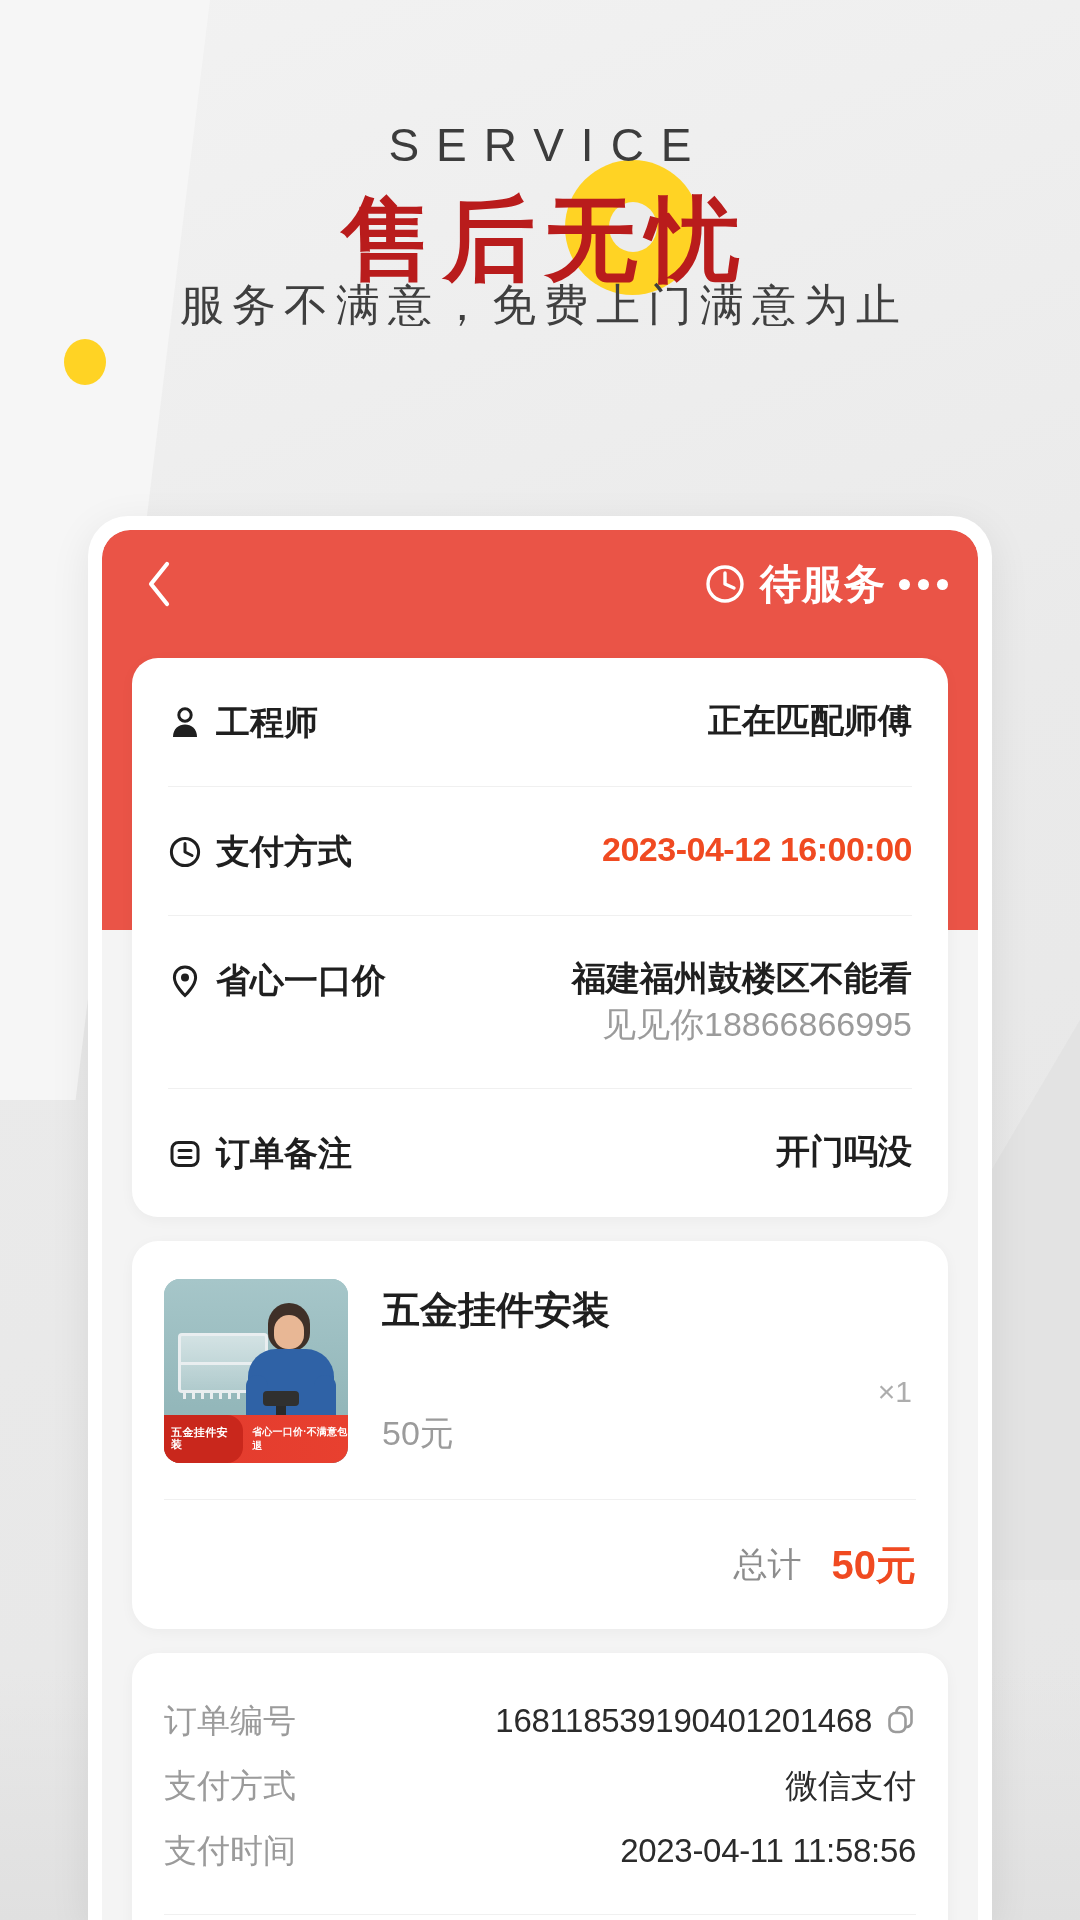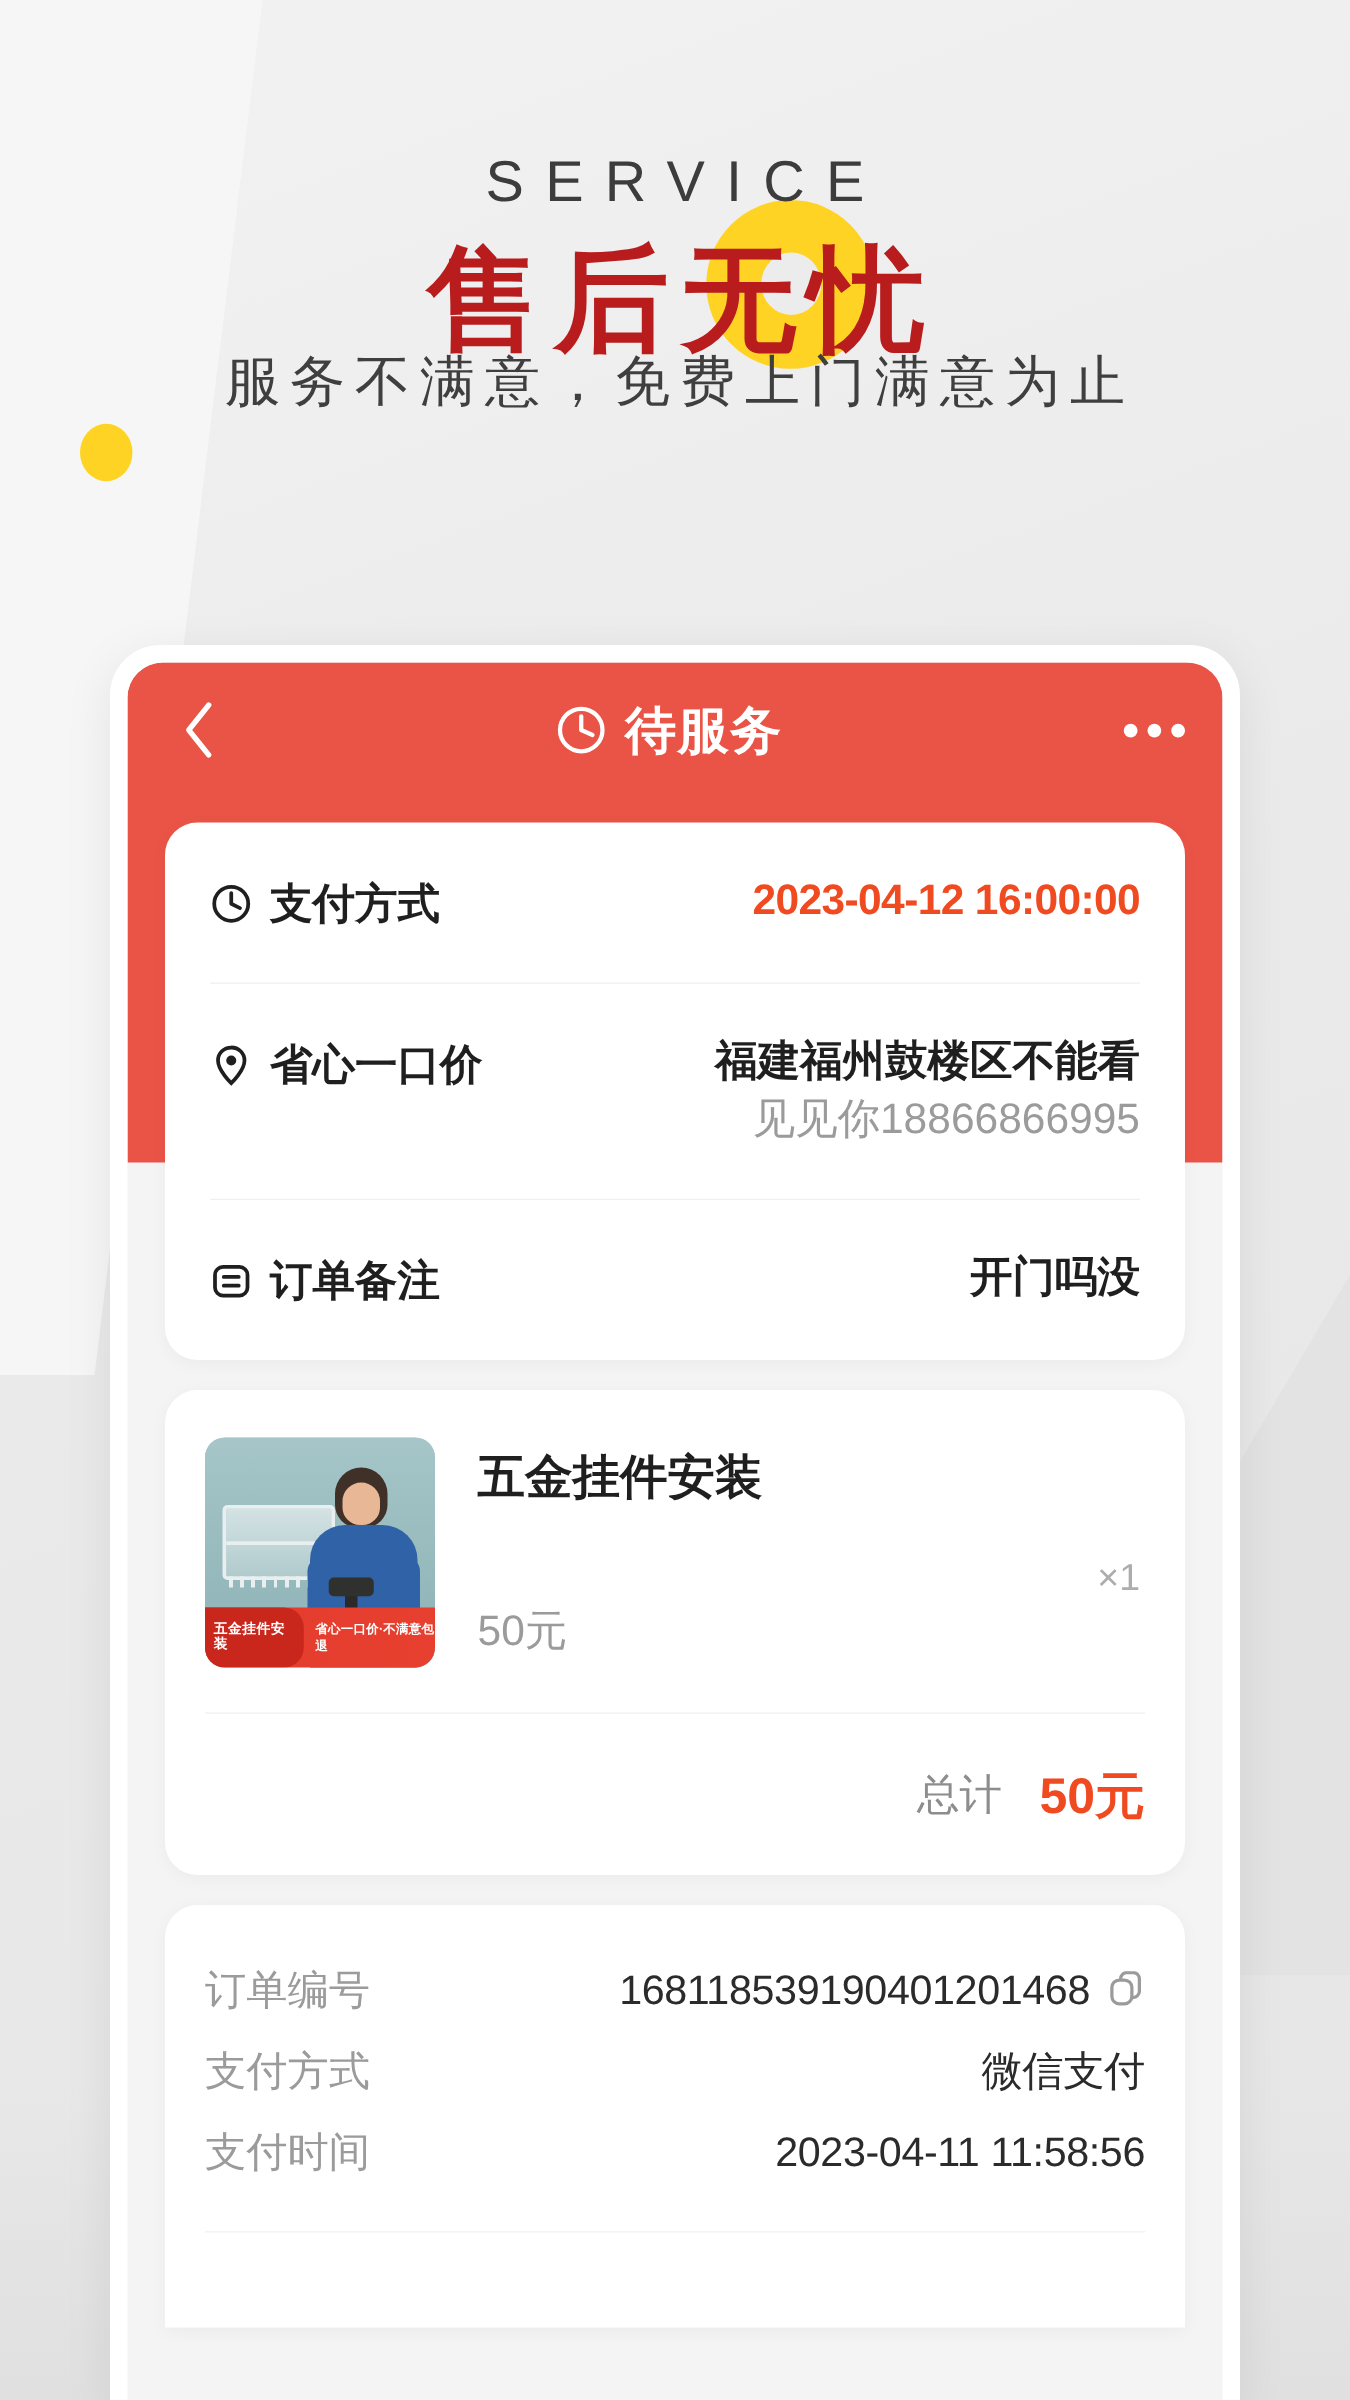--- a/index.html
+++ b/index.html
@@ -98,21 +98,21 @@
     display:flex; align-items:center;
     padding:0 30px;
   }
   #nav-back {
     width:52px; height:52px;
     display:flex; align-items:center; justify-content:center;
     color:#fff;
   }
   #nav-back svg { width:26px; height:46px; }
   #nav-title-wrap {
-    flex:1; display:flex; align-items:center; justify-content:center; gap:14px;
+    flex:1; display:flex; align-items:center; justify-content:flex-end; gap:14px;
     color:#fff;
   }
   #nav-title-wrap svg { width:42px; height:42px; }
   #nav-title { font-size:41px; font-weight:bold; letter-spacing:1px; }
   #nav-more {
     width:62px; display:flex; align-items:center; justify-content:flex-end; gap:8px;
   }
   #nav-more i { width:11px; height:11px; border-radius:50%; background:#fff; display:block; }
 
   
@@ -276,20 +276,30 @@
     </div>
     <div id="nav-more">
       <i></i>
       <i></i>
       <i></i>
     </div>
   </div>
 
   <div class="card" id="info-card">
 
+    <div class="info-row">
+      <div class="info-left">
+        <svg class="ico" viewBox="0 0 34 34">
+          <circle cx="17" cy="9" r="6.2" fill="none" stroke="#1f1f1f" stroke-width="3"></circle>
+          <path d="M5 31 C5 22.5 11 18.5 17 18.5 C23 18.5 29 22.5 29 31 Z" fill="#1f1f1f"></path>
+        </svg>
+        <span>工程师</span>
+      </div>
+      <div class="info-right">正在匹配师傅</div>
+    </div>
 
     <div class="info-row">
       <div class="info-left">
         <svg class="ico" viewBox="0 0 34 34">
           <circle cx="17" cy="17" r="13.6" fill="none" stroke="#1f1f1f" stroke-width="3"></circle>
           <path d="M17 8.5 L17 17 L24 20.5" fill="none" stroke="#1f1f1f" stroke-width="3" stroke-linecap="round" stroke-linejoin="round"></path>
         </svg>
         <span>支付方式</span>
       </div>
       <div class="info-right accent">2023-04-12 16:00:00</div>

